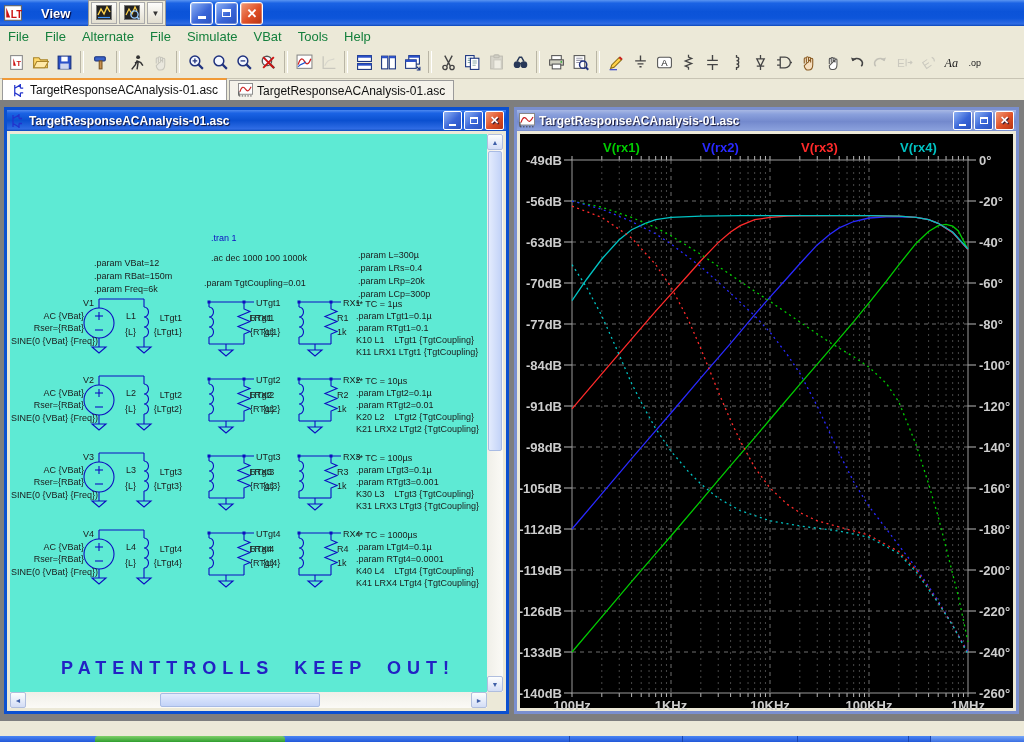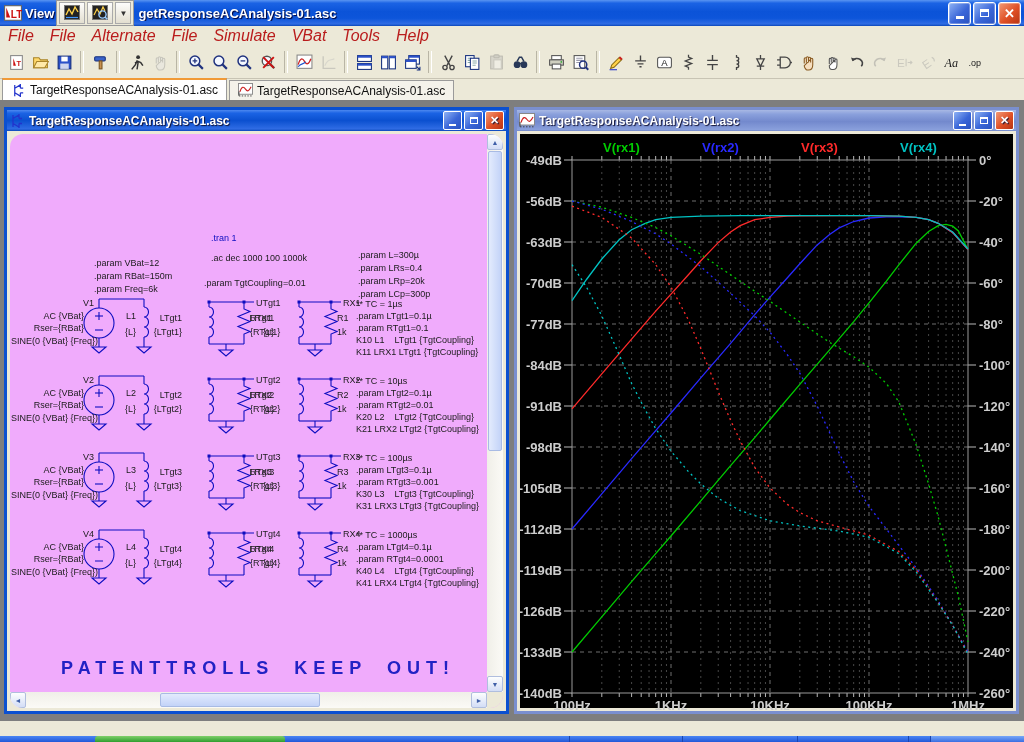--- a/index.html
+++ b/index.html
@@ -1,34 +1,34 @@
 <!DOCTYPE html>
 <html><head>
 <meta charset="utf-8">
 <style>
   html,body{margin:0;padding:0;background:#555;}
   .app{position:relative;width:1024px;height:742px;font-family:"Liberation Sans",sans-serif;background:#ece9d8;overflow:hidden;user-select:none;}
   
   .titlebar{position:absolute;left:0;top:0;width:100%;height:26px;display:flex;align-items:center;padding:0 3px;box-sizing:border-box;
-    background:linear-gradient(180deg,#5a95f2 0%,#1b63e4 12%,#0b53d8 45%,#0d55da 70%,#2f6ce4 92%,#0a46b8 100%);color:#fff;}
+    background:linear-gradient(180deg,#5a95f2 0%,#1b63e4 12%,#0b53d8 45%,#0d55da 70%,#2f6ce4 92%,#0a46b8 100%);color:#fff;gap:16px;}
   .app-icon{width:18px;height:18px;margin:0 3px 0 1px;flex:0 0 auto;}
   .app-short{font-weight:bold;font-size:13px;text-shadow:1px 1px 1px #003;margin-right:2px;}
   .mini-tools{display:flex;align-items:stretch;height:24px;background:#ece9d8;border:1px solid #9a9a9a;padding:0 1px;margin-right:4px;}
   .mini-btn{width:24px;display:flex;align-items:center;justify-content:center;background:linear-gradient(#fdfdfb,#e3dfd0);border:1px solid #aaa;margin:1px;}
   .mini-drop{width:14px;display:flex;align-items:center;justify-content:center;background:linear-gradient(#fdfdfb,#e3dfd0);border:1px solid #aaa;margin:1px;font-size:8px;color:#333;}
   .app-title{font-weight:bold;font-size:13px;text-shadow:1px 1px 1px #003;white-space:nowrap;overflow:hidden;flex:1;}
   .win-controls{display:flex;gap:2px;margin-left:4px;}
   .win-btn{width:21px;height:21px;border:1px solid #fff;border-radius:3px;display:flex;align-items:center;justify-content:center;
     background:linear-gradient(135deg,#8fb3f5 0%,#3a66d8 55%,#2b53c0 100%);box-shadow:inset 0 0 0 1px rgba(255,255,255,.3);}
   .win-btn.close{background:linear-gradient(135deg,#f29a76 0%,#df4f25 55%,#b63414 100%);}
   .glyph-min{width:8px;height:3px;background:#fff;margin-top:9px;}
   .glyph-max{width:9px;height:8px;border:1px solid #fff;border-top:3px solid #fff;box-sizing:border-box;}
   .glyph-close{color:#fff;font-size:13px;font-weight:bold;line-height:1;}
   
-  .menubar{position:absolute;left:0;top:26px;width:100%;height:20px;background:#ece9d8;border-bottom:1px solid #d8d4c8;display:flex;align-items:center;font-size:16px;color:#b91c1c;font-style:italic;}
+  .menubar{position:absolute;left:0;top:26px;width:100%;height:20px;background:#ece9d8;border-bottom:1px solid #d8d4c8;display:flex;align-items:center;font-size:13px;color:#15803d;}
   .menu-item{padding:2px 8px;}
   
   .toolbar{position:absolute;left:0;top:46px;width:100%;height:33px;background:#ece9d8;border-bottom:1px solid #c8c4b4;display:flex;align-items:center;padding-left:4px;box-sizing:border-box;}
   .tb-btn{width:24px;height:24px;display:flex;align-items:center;justify-content:center;flex:0 0 auto;}
   .tb-btn.disabled{opacity:.4;filter:grayscale(1);}
   .tb-sep{width:2px;height:22px;border-left:1px solid #b9b5a5;border-right:1px solid #fff;margin:0 4px;flex:0 0 auto;}
   
   .tabstrip{position:absolute;left:0;top:79px;width:100%;height:21px;background:#ece9d8;display:flex;align-items:flex-end;padding-left:2px;box-sizing:border-box;}
   .tab{display:flex;align-items:center;gap:4px;height:19px;padding:0 8px;font-size:12px;color:#111;background:#f4f2ea;border:1px solid #9a9a9a;border-bottom:none;margin-right:2px;}
   .tab.active{background:#fff;border-top:2px solid #f19a36;height:20px;}
@@ -40,21 +40,21 @@
     background:linear-gradient(180deg,#4c88f0 0%,#1b63e4 15%,#0b50d0 50%,#2f6ce4 90%,#0a46b8 100%);}
   .child.inactive .child-title{background:linear-gradient(180deg,#a8b8e4 0%,#8aa0dc 20%,#7389cd 55%,#8aa0dc 95%,#687fc4 100%);}
   .child-title .ttl-icon{width:16px;height:16px;margin-right:4px;flex:0 0 auto;}
   .child-title .ttl-text{flex:1;white-space:nowrap;overflow:hidden;}
   .cwin-btn{width:17px;height:17px;border:1px solid #fff;border-radius:2px;margin-left:2px;display:flex;align-items:center;justify-content:center;
     background:linear-gradient(135deg,#8fb3f5 0%,#3a66d8 55%,#2b53c0 100%);}
   .cwin-btn.close{background:linear-gradient(135deg,#f29a76 0%,#df4f25 55%,#b63414 100%);}
   .cwin-btn .glyph-min{width:7px;height:2px;margin-top:8px;}
   .cwin-btn .glyph-max{width:8px;height:7px;border-top-width:2px;}
   .cwin-btn .glyph-close{font-size:11px;}
-  .sch-client{position:absolute;left:3px;top:24px;right:3px;bottom:3px;background:#f0abfc;overflow:hidden;border-radius:13px;}
+  .sch-client{position:absolute;left:3px;top:24px;right:3px;bottom:3px;background:#5eead4;overflow:hidden;}
   .sch-canvas{position:absolute;left:0;top:0;}
   
   .vscroll{position:absolute;right:0;top:0;width:16px;bottom:16px;background:linear-gradient(90deg,#f0efe8,#fbfaf6);}
   .hscroll{position:absolute;left:0;bottom:0;height:16px;right:16px;background:linear-gradient(#f0efe8,#fbfaf6);}
   .sb-btn{position:absolute;width:16px;height:16px;background:linear-gradient(#fdfefd,#d3ddf6);border:1px solid #b0bede;border-radius:2px;box-sizing:border-box;
     color:#3f5franchise;color:#3f5fa8;font-size:7px;display:flex;align-items:center;justify-content:center;}
   .sb-thumb{position:absolute;background:linear-gradient(90deg,#e3ebfd,#c3d3f8);border:1px solid #a8bbe4;border-radius:2px;box-sizing:border-box;}
   .hscroll .sb-thumb{background:linear-gradient(#e3ebfd,#c3d3f8);}
   .sb-corner{position:absolute;right:0;bottom:0;width:16px;height:16px;background:#ece9d8;}
   .plot-client{position:absolute;left:3px;top:24px;right:3px;bottom:3px;background:#000;}
@@ -98,21 +98,20 @@
         <span class="mini-btn">
           <svg width="16" height="16" viewBox="0 0 16 16">
             <rect x="0.5" y="0.5" width="15" height="14" fill="#222" stroke="#777"></rect>
             <path d="M2 10l3-6 3 5 3-7 2 4" stroke="#ffd24a" fill="none" stroke-width="1.2"></path>
             <circle cx="10.5" cy="9.5" r="3.6" fill="none" stroke="#9cf" stroke-width="1.4"></circle>
             <line x1="13" y1="12" x2="15.3" y2="14.3" stroke="#9cf" stroke-width="1.6"></line>
           </svg>
         </span>
         <span class="mini-drop">▼</span>
       </span>
-    <span class="app-title">getResponseACAnalysis-01.asc</span>
     <span class="win-controls">
       <span class="win-btn">
           <span class="glyph-min"></span>
         </span>
       <span class="win-btn">
           <span class="glyph-max"></span>
         </span>
       <span class="win-btn close">
           <span class="glyph-close">✕</span>
         </span>

